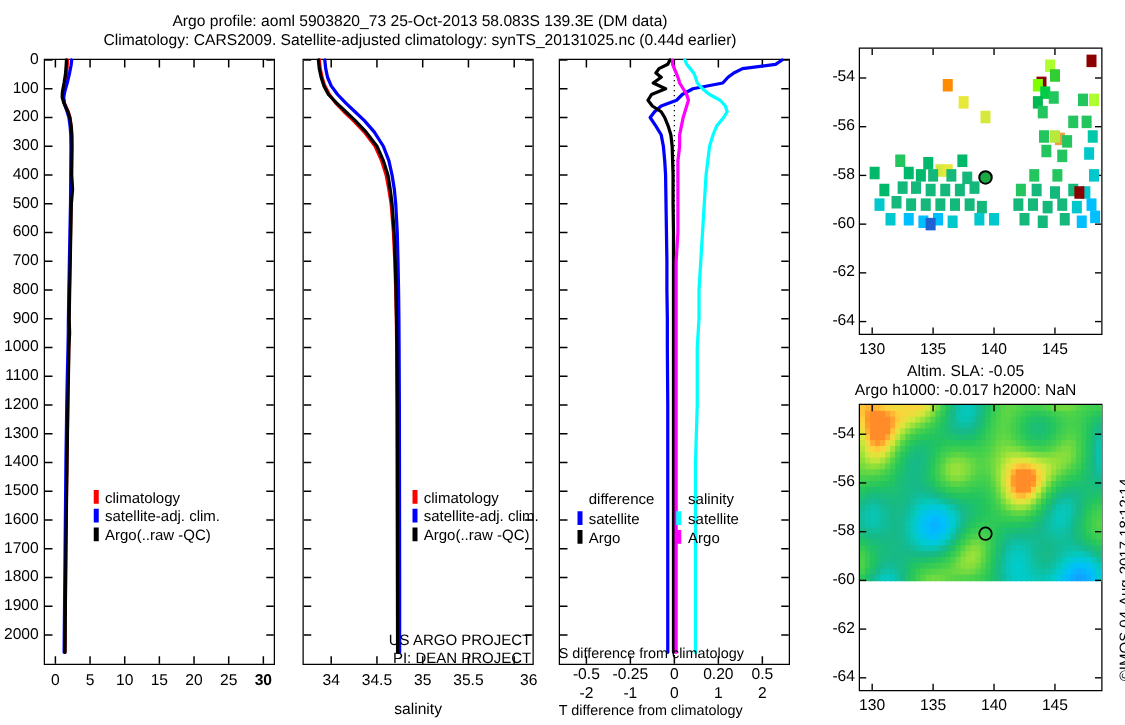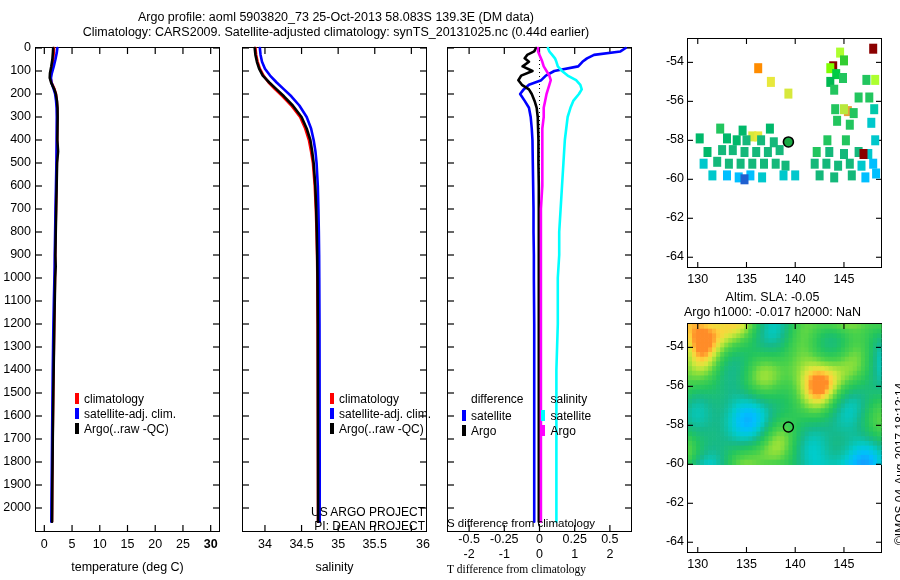--- a/index.html
+++ b/index.html
@@ -115,21 +115,20 @@
     </div>
   <div class="abs" id="ticks-temp" style="left: 0px; top: 0px;">
       <div class="abs tick" style="left: 14.3182px; top: 537px; width: 60px; text-align: center;">0</div>
       <div class="abs tick" style="left: 42.0455px; top: 537px; width: 60px; text-align: center;">5</div>
       <div class="abs tick" style="left: 69.7727px; top: 537px; width: 60px; text-align: center;">10</div>
       <div class="abs tick" style="left: 97.5px; top: 537px; width: 60px; text-align: center;">15</div>
       <div class="abs tick" style="left: 125.227px; top: 537px; width: 60px; text-align: center;">20</div>
       <div class="abs tick" style="left: 152.955px; top: 537px; width: 60px; text-align: center;">25</div>
       <div class="abs tick" style="left: 180.682px; top: 537px; width: 60px; text-align: center; font-weight: bold;">30</div>
     </div>
-  <div class="abs axlab" style="left:35px;top:560px;width:185px;text-align:center;">temperature (deg C)</div>
   <div class="abs" id="legend-temp" style="left:75px;top:390px;">
       <div class="lgrow"><span class="swatch" style="background: rgb(255, 0, 0);"></span><span class="lgtxt">climatology</span></div>
       <div class="lgrow"><span class="swatch" style="background: rgb(0, 0, 255);"></span><span class="lgtxt">satellite-adj. clim.</span></div>
       <div class="lgrow"><span class="swatch" style="background: rgb(0, 0, 0);"></span><span class="lgtxt">Argo(..raw -QC)</span></div>
     </div>
 
   <div class="frame" style="left:242px;top:47px;width:185px;height:485px;">
     <svg id="svg-sal" width="183" height="483">
         <line x1="0" y1="0" x2="6" y2="0" stroke="#000" stroke-width="1.2"></line>
         <line x1="183" y1="0" x2="177" y2="0" stroke="#000" stroke-width="1.2"></line>
@@ -262,32 +261,32 @@
         <path d="M177.72,0.00 L172.44,3.45 L146.05,6.90 L139.01,10.35 L134.43,13.80 L130.21,18.40 L106.28,23.00 L97.83,27.60 L93.26,32.20 L80.94,36.80 L75.66,41.40 L72.14,46.00 L76.72,52.90 L80.94,59.80 L82.70,69.00 L83.76,80.50 L84.46,92.00 L84.81,115.00 L85.17,138.00 L85.52,161.00 L85.52,184.00 L85.87,207.00 L85.87,230.00 L86.22,276.00 L86.22,322.00 L86.22,368.00 L86.22,414.00 L86.22,460.00 L86.22,473.80 " fill="none" stroke="#0000ff" stroke-width="2.6" stroke-linejoin="round" stroke-linecap="round"></path>
         <path d="M87.98,0.00 L86.22,3.45 L79.18,6.90 L76.72,10.35 L80.94,13.80 L74.61,18.40 L84.46,23.00 L73.20,27.60 L70.38,32.20 L73.90,36.80 L80.94,41.40 L83.76,46.00 L86.57,52.90 L88.68,59.80 L89.74,69.00 L90.09,80.50 L90.44,92.00 L90.44,115.00 L90.80,138.00 L90.80,161.00 L90.80,184.00 L90.80,207.00 L90.80,230.00 L90.80,276.00 L90.80,322.00 L90.80,368.00 L90.80,414.00 L90.80,460.00 L90.80,473.80 " fill="none" stroke="#000000" stroke-width="2.6" stroke-linejoin="round" stroke-linecap="round"></path>
         <path d="M99.95,0.00 L101.35,3.45 L104.17,6.90 L106.98,10.35 L108.39,13.80 L109.80,18.40 L114.02,23.00 L119.65,27.60 L128.10,32.20 L132.32,36.80 L133.73,41.40 L130.92,46.00 L125.28,52.90 L122.47,59.80 L119.65,69.00 L118.25,80.50 L116.84,92.00 L115.43,115.00 L114.02,138.00 L112.62,161.00 L111.21,184.00 L111.21,207.00 L109.80,230.00 L109.80,276.00 L108.39,322.00 L108.39,368.00 L108.39,414.00 L108.39,460.00 L108.39,473.80 " fill="none" stroke="#00ffff" stroke-width="2.6" stroke-linejoin="round" stroke-linecap="round"></path>
         <path d="M90.09,0.00 L90.09,3.45 L91.50,6.90 L92.91,10.35 L94.32,13.80 L95.72,18.40 L98.54,23.00 L101.35,27.60 L102.76,32.20 L101.35,36.80 L99.95,41.40 L98.54,46.00 L97.13,52.90 L95.72,59.80 L95.72,69.00 L94.32,80.50 L94.32,92.00 L94.32,115.00 L94.32,138.00 L92.91,161.00 L92.91,184.00 L92.91,207.00 L92.91,230.00 L92.91,276.00 L92.91,322.00 L92.91,368.00 L92.91,414.00 L92.91,460.00 L92.91,473.80 " fill="none" stroke="#ff00ff" stroke-width="2.6" stroke-linejoin="round" stroke-linecap="round"></path>
       </svg>
   </div>
   <div class="abs" id="ticks-diff-s" style="left: 0px; top: 0px;">
       <div class="abs tick" style="left: 439.115px; top: 532px; width: 60px; text-align: center;">-0.5</div>
       <div class="abs tick" style="left: 474.308px; top: 532px; width: 60px; text-align: center;">-0.25</div>
       <div class="abs tick" style="left: 509.5px; top: 532px; width: 60px; text-align: center;">0</div>
-      <div class="abs tick" style="left: 544.692px; top: 532px; width: 60px; text-align: center;">0.25</div>
+      <div class="abs tick" style="left: 544.692px; top: 532px; width: 60px; text-align: center;">0.20</div>
       <div class="abs tick" style="left: 579.885px; top: 532px; width: 60px; text-align: center;">0.5</div>
     </div>
   <div class="abs" id="ticks-diff-t" style="left: 0px; top: 0px;">
       <div class="abs tick" style="left: 439.115px; top: 547px; width: 60px; text-align: center;">-2</div>
       <div class="abs tick" style="left: 474.308px; top: 547px; width: 60px; text-align: center;">-1</div>
       <div class="abs tick" style="left: 509.5px; top: 547px; width: 60px; text-align: center;">0</div>
       <div class="abs tick" style="left: 544.692px; top: 547px; width: 60px; text-align: center;">1</div>
       <div class="abs tick" style="left: 579.885px; top: 547px; width: 60px; text-align: center;">2</div>
     </div>
   <div class="abs axlab" style="left:447px;top:517px;width:185px;text-align:left;font-size:11.5px;">S difference from climatology</div>
-  <div class="abs axlab" style="left:447px;top:563px;width:190px;text-align:left;font-size:11.5px;font-family:Liberation Serif, serif;">T difference from climatology</div>
+  <div class="abs axlab" style="left:447px;top:563px;width:190px;text-align:left;font-size:11.5px;">T difference from climatology</div>
   <div class="abs" id="legend-diff" style="left: 462px; top: 392px; display: flex; gap: 18px;">
       <div>
         <div class="lgtxt" style="margin-left: 9px; height: 15px; line-height: 15px;">difference</div>
         <div class="lgrow"><span class="swatch" style="background: rgb(0, 0, 255);"></span><span class="lgtxt">satellite</span></div>
         <div class="lgrow"><span class="swatch" style="background: rgb(0, 0, 0);"></span><span class="lgtxt">Argo</span></div>
       </div>
       <div>
         <div class="lgtxt" style="margin-left: 9px; height: 15px; line-height: 15px;">salinity</div>
         <div class="lgrow"><span class="swatch" style="background: rgb(0, 255, 255);"></span><span class="lgtxt">satellite</span></div>
         <div class="lgrow"><span class="swatch" style="background: rgb(255, 0, 255);"></span><span class="lgtxt">Argo</span></div>

